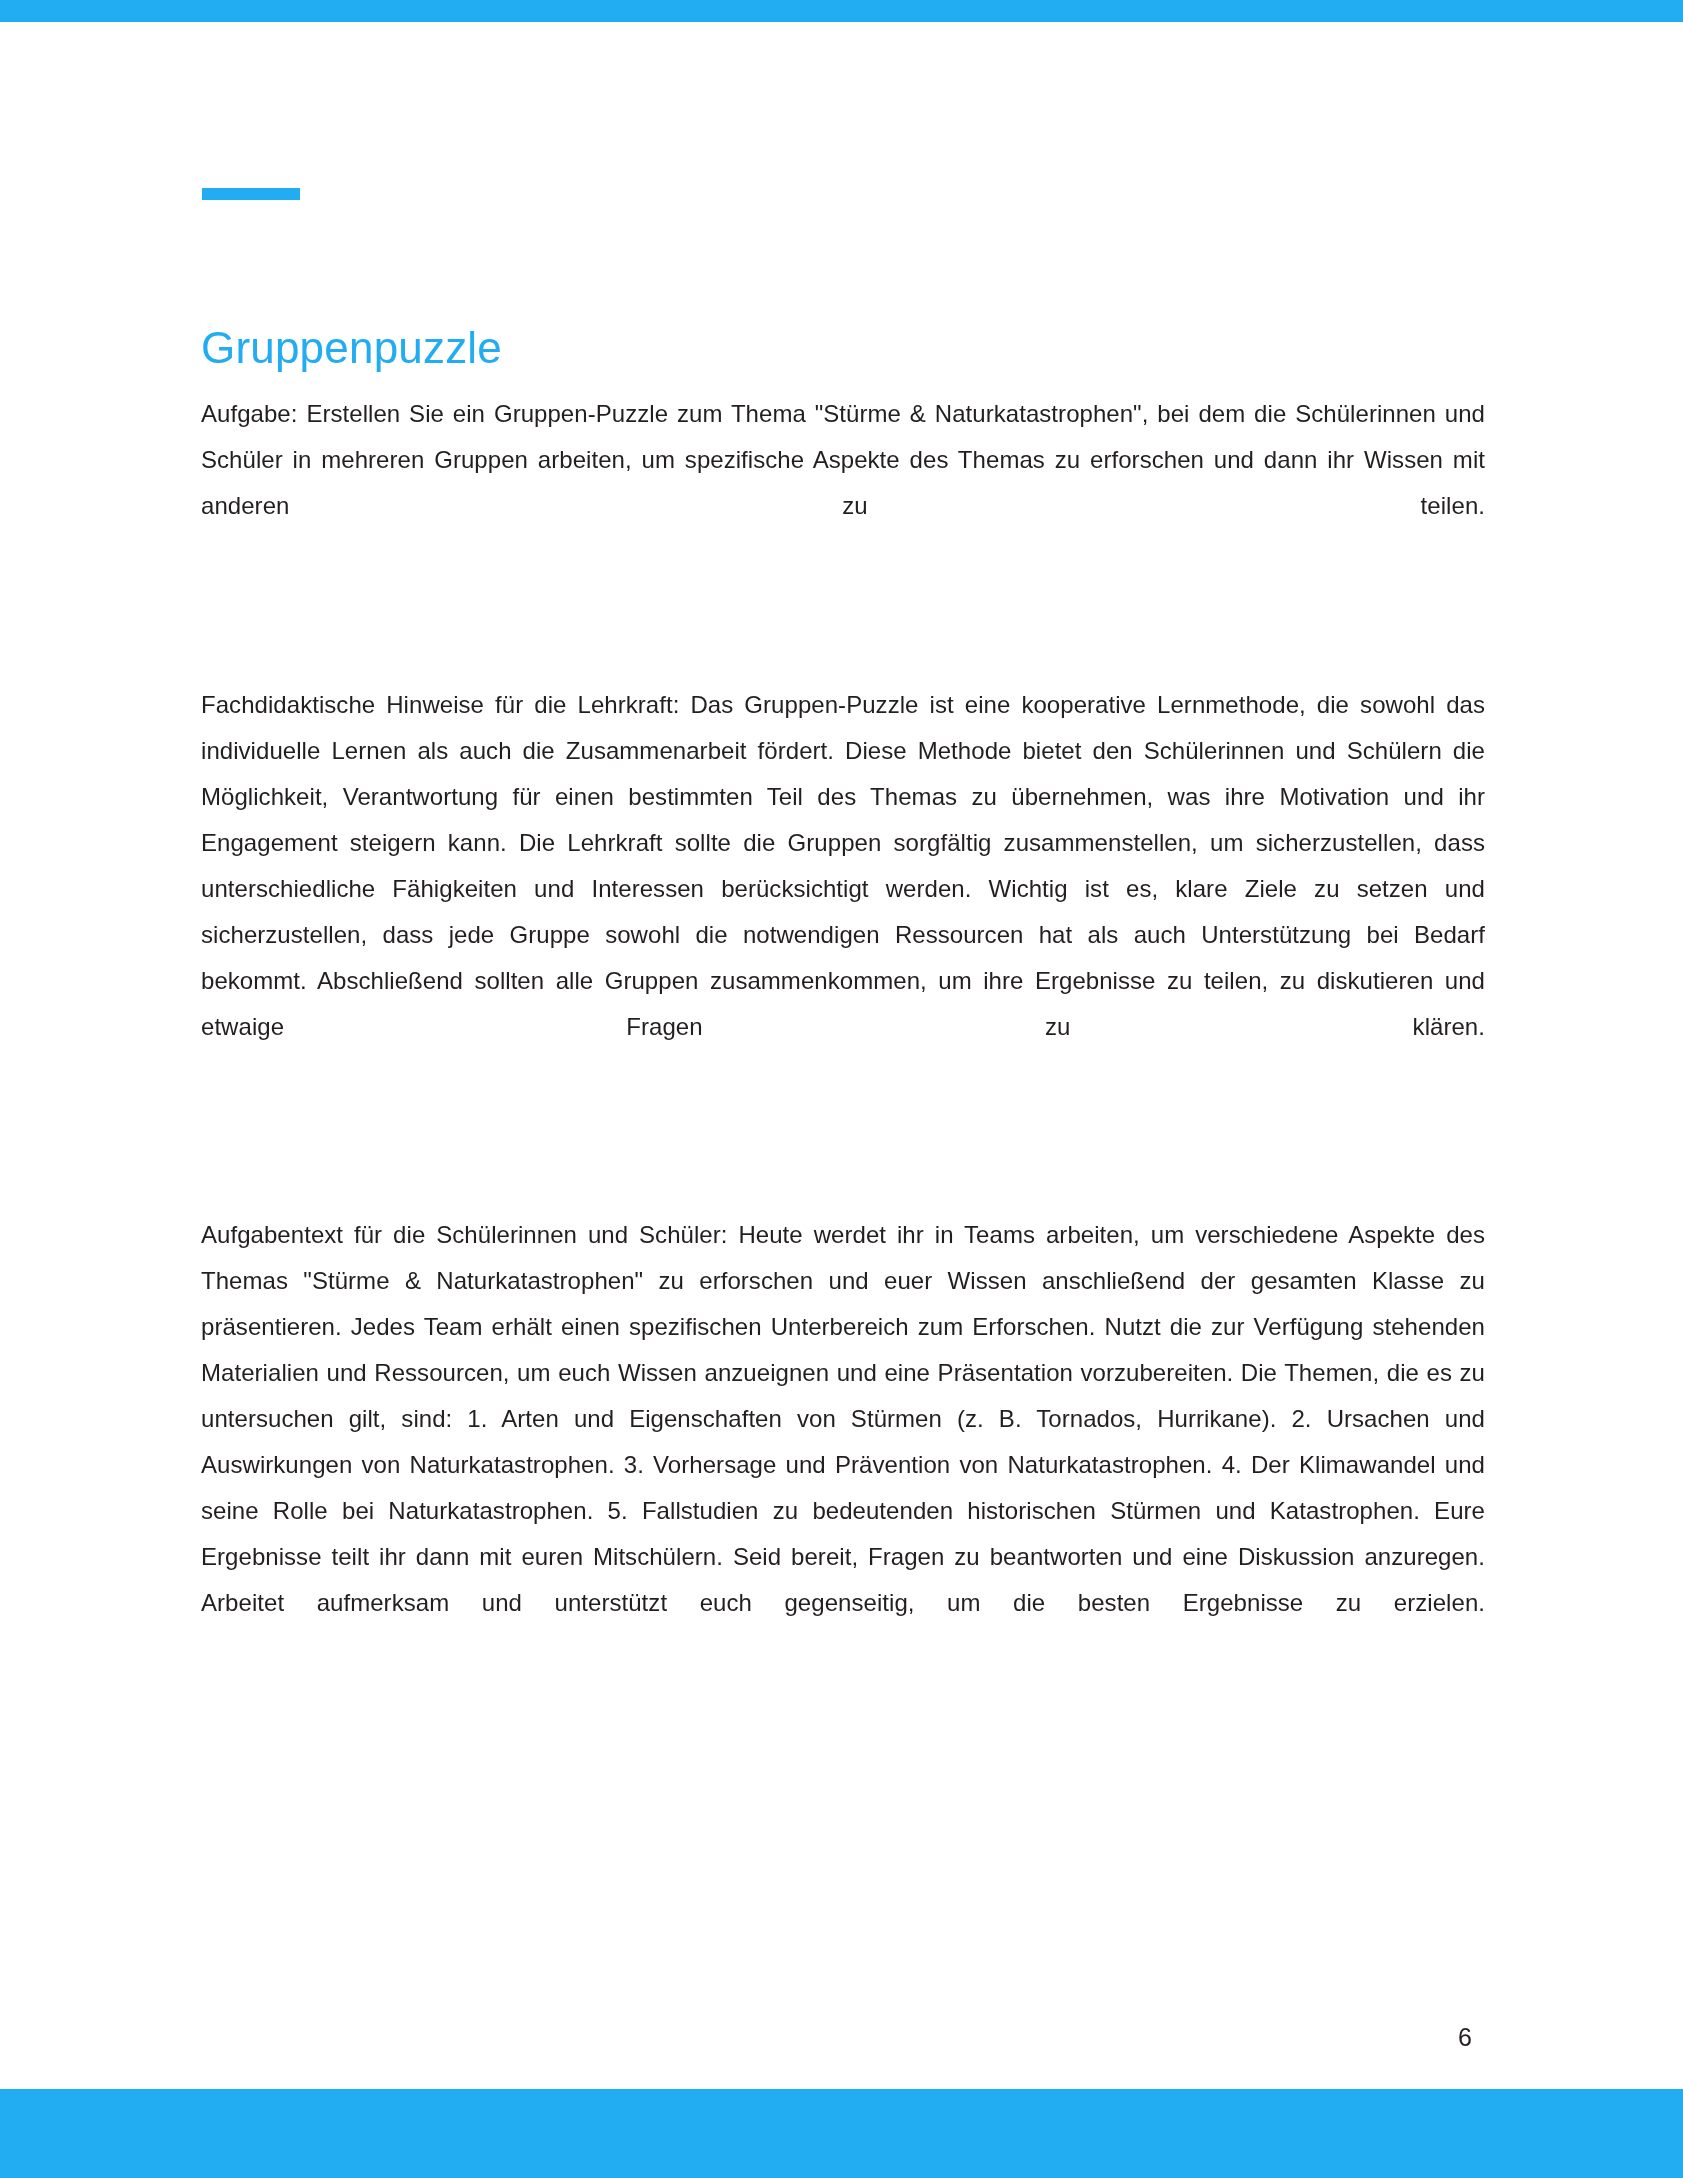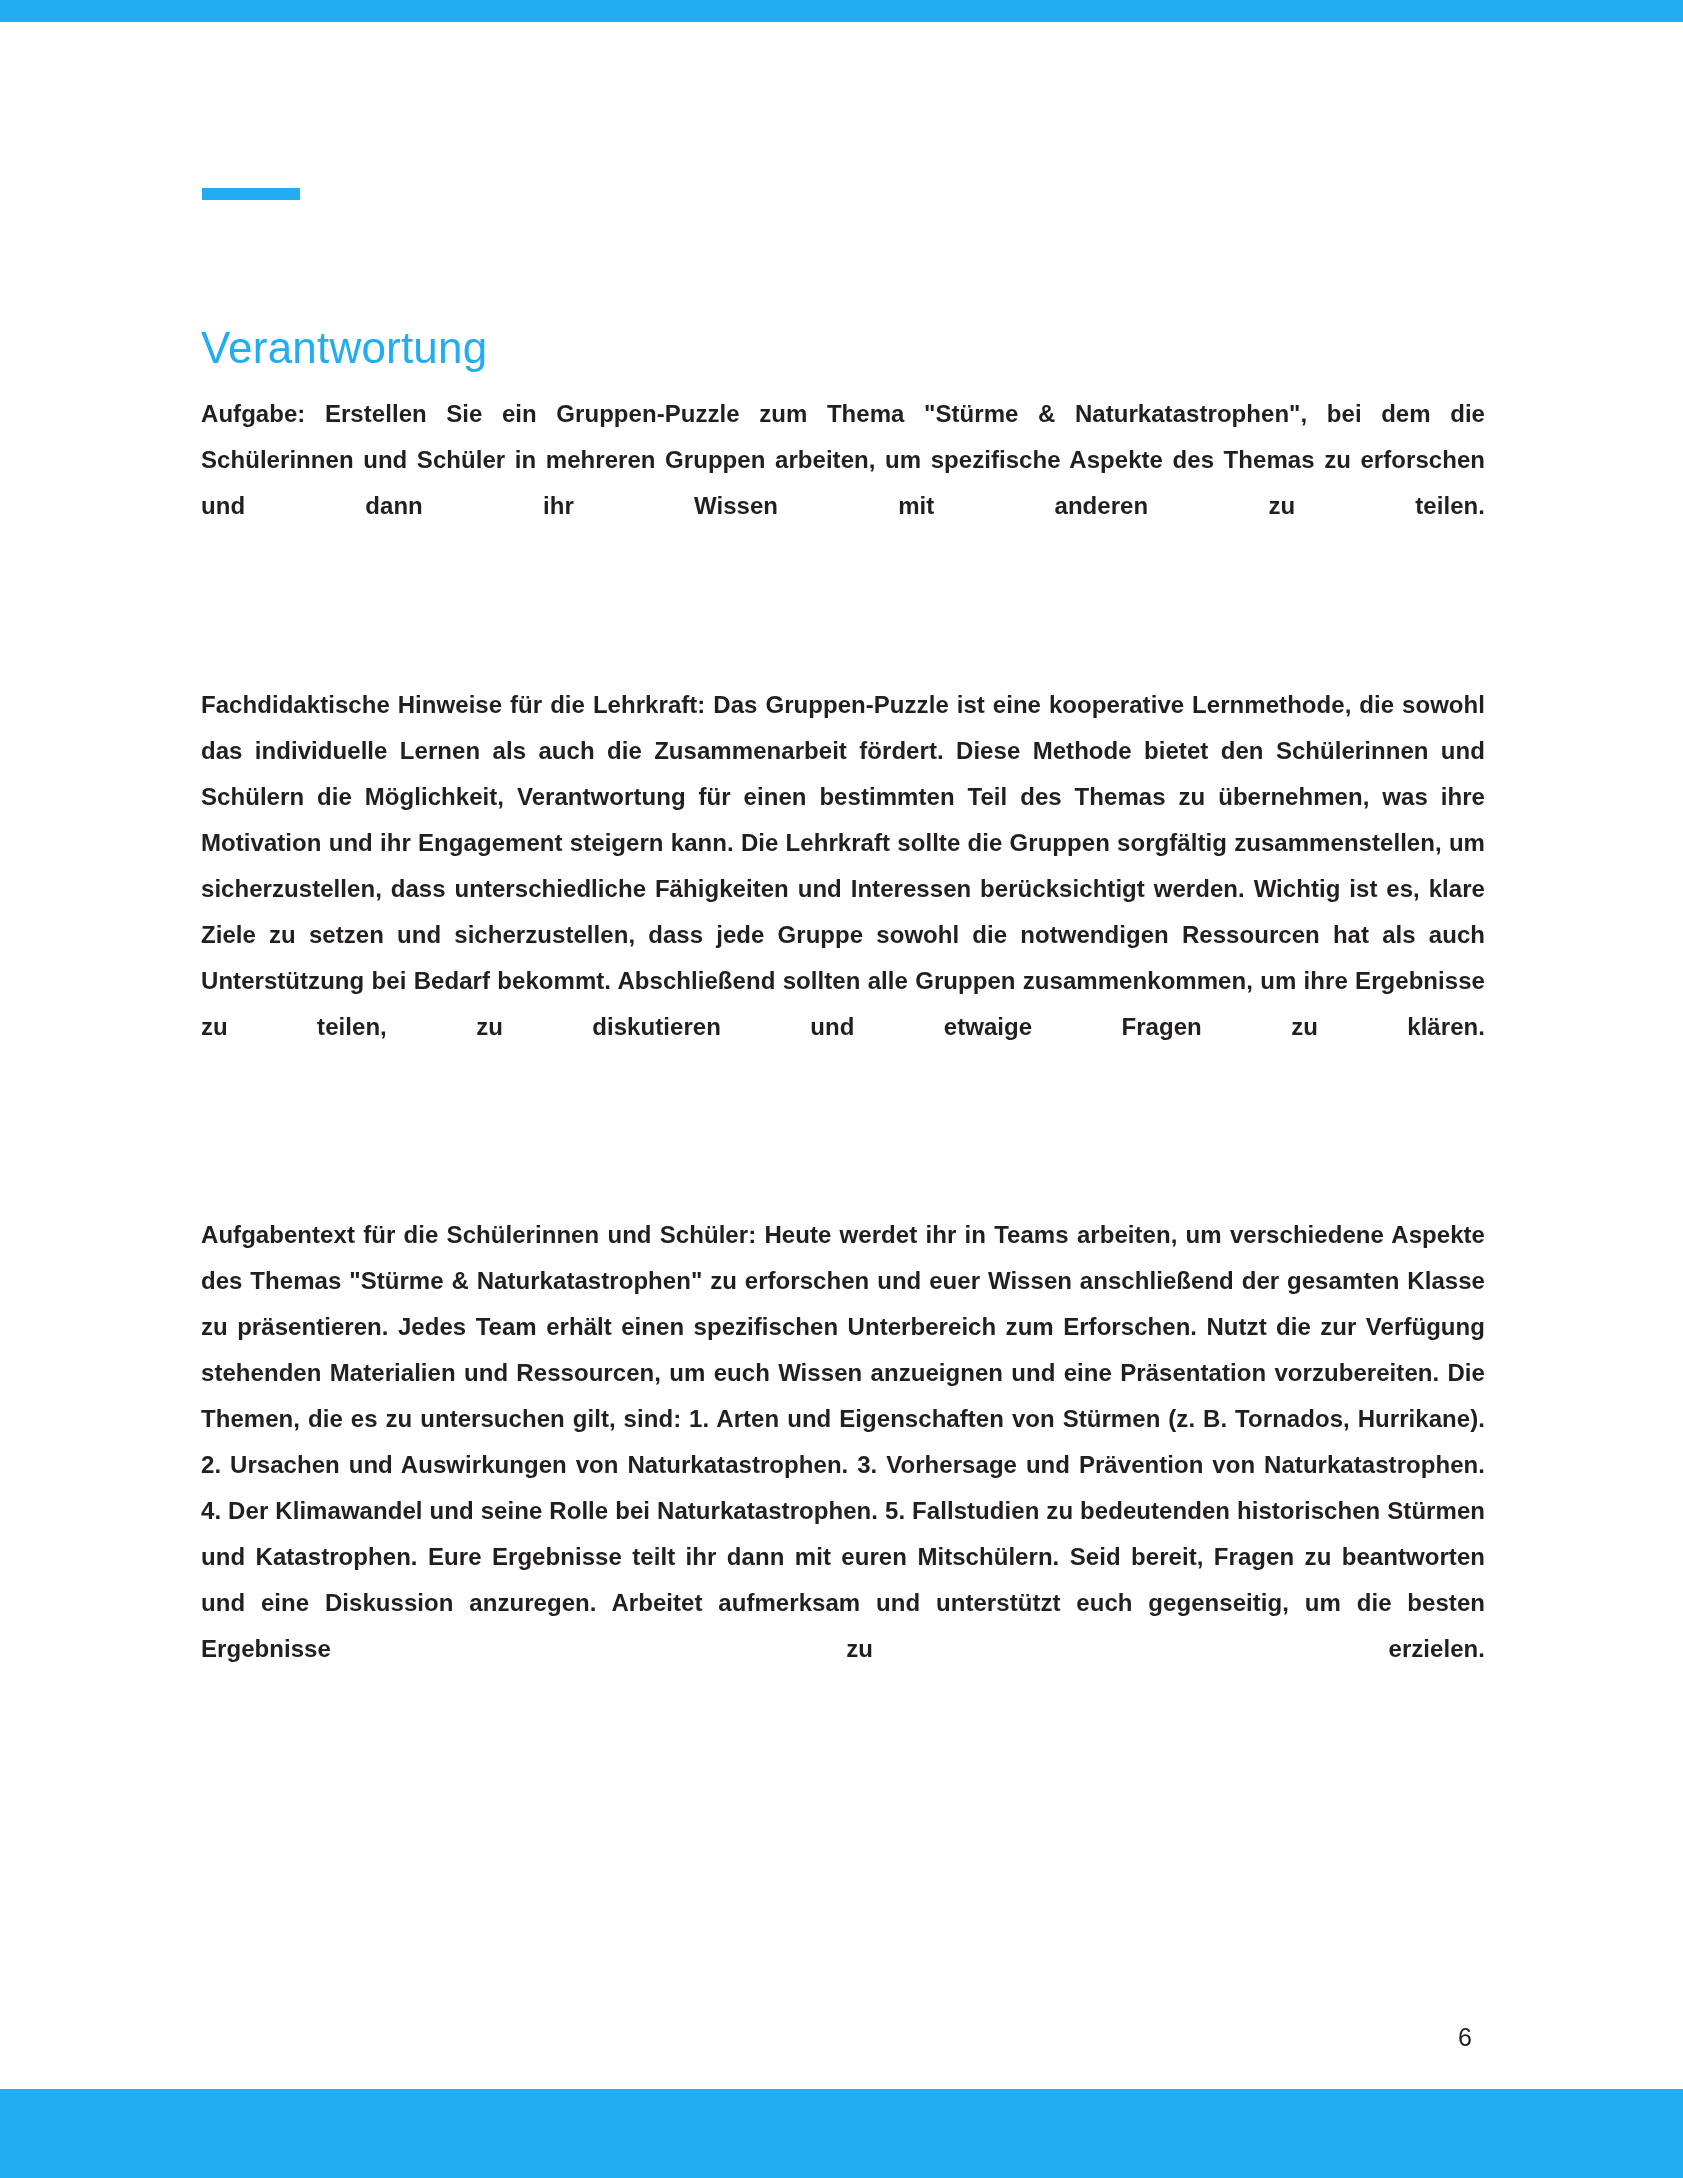--- a/index.html
+++ b/index.html
@@ -61,21 +61,20 @@
     font-weight: 400;
     color: #22acf2;
     letter-spacing: 0.2px;
     white-space: nowrap;
   }
 
   .body-block {
     position: absolute;
     left: 0;
     width: 1284px;
-    font-weight: bold;
   }
   .body-block.b1 { top: 391px; }
   .body-block.b2 { top: 682px; }
   .body-block.b3 { top: 1212px; }
 
   .body-text {
     margin: 0;
     font-size: 24px;
     line-height: 46px;
     color: #231f20;
@@ -106,21 +105,21 @@
 </style>
 </head>
 <body>
 
 <div class="top-bar"></div>
 
 <div class="page-content">
 
   <div class="accent-rule"></div>
 
-  <h1 class="page-title">Verantwortung</h1>
+  <h1 class="page-title">Gruppenpuzzle</h1>
 
   <div class="body-block b1">
     <p class="body-text">Aufgabe: Erstellen Sie ein Gruppen-Puzzle zum Thema "Stürme &amp; Naturkatastrophen", bei dem die Schülerinnen und Schüler in mehreren Gruppen arbeiten, um spezifische Aspekte des Themas zu erforschen und dann ihr Wissen mit anderen zu teilen.</p>
   </div>
 
   <div class="body-block b2">
     <p class="body-text">Fachdidaktische Hinweise für die Lehrkraft: Das Gruppen-Puzzle ist eine kooperative Lernmethode, die sowohl das individuelle Lernen als auch die Zusammenarbeit fördert. Diese Methode bietet den Schülerinnen und Schülern die Möglichkeit, Verantwortung für einen bestimmten Teil des Themas zu übernehmen, was ihre Motivation und ihr Engagement steigern kann. Die Lehrkraft sollte die Gruppen sorgfältig zusammenstellen, um sicherzustellen, dass unterschiedliche Fähigkeiten und Interessen berücksichtigt werden. Wichtig ist es, klare Ziele zu setzen und sicherzustellen, dass jede Gruppe sowohl die notwendigen Ressourcen hat als auch Unterstützung bei Bedarf bekommt. Abschließend sollten alle Gruppen zusammenkommen, um ihre Ergebnisse zu teilen, zu diskutieren und etwaige Fragen zu klären.</p>
   </div>
 
   <div class="body-block b3">

